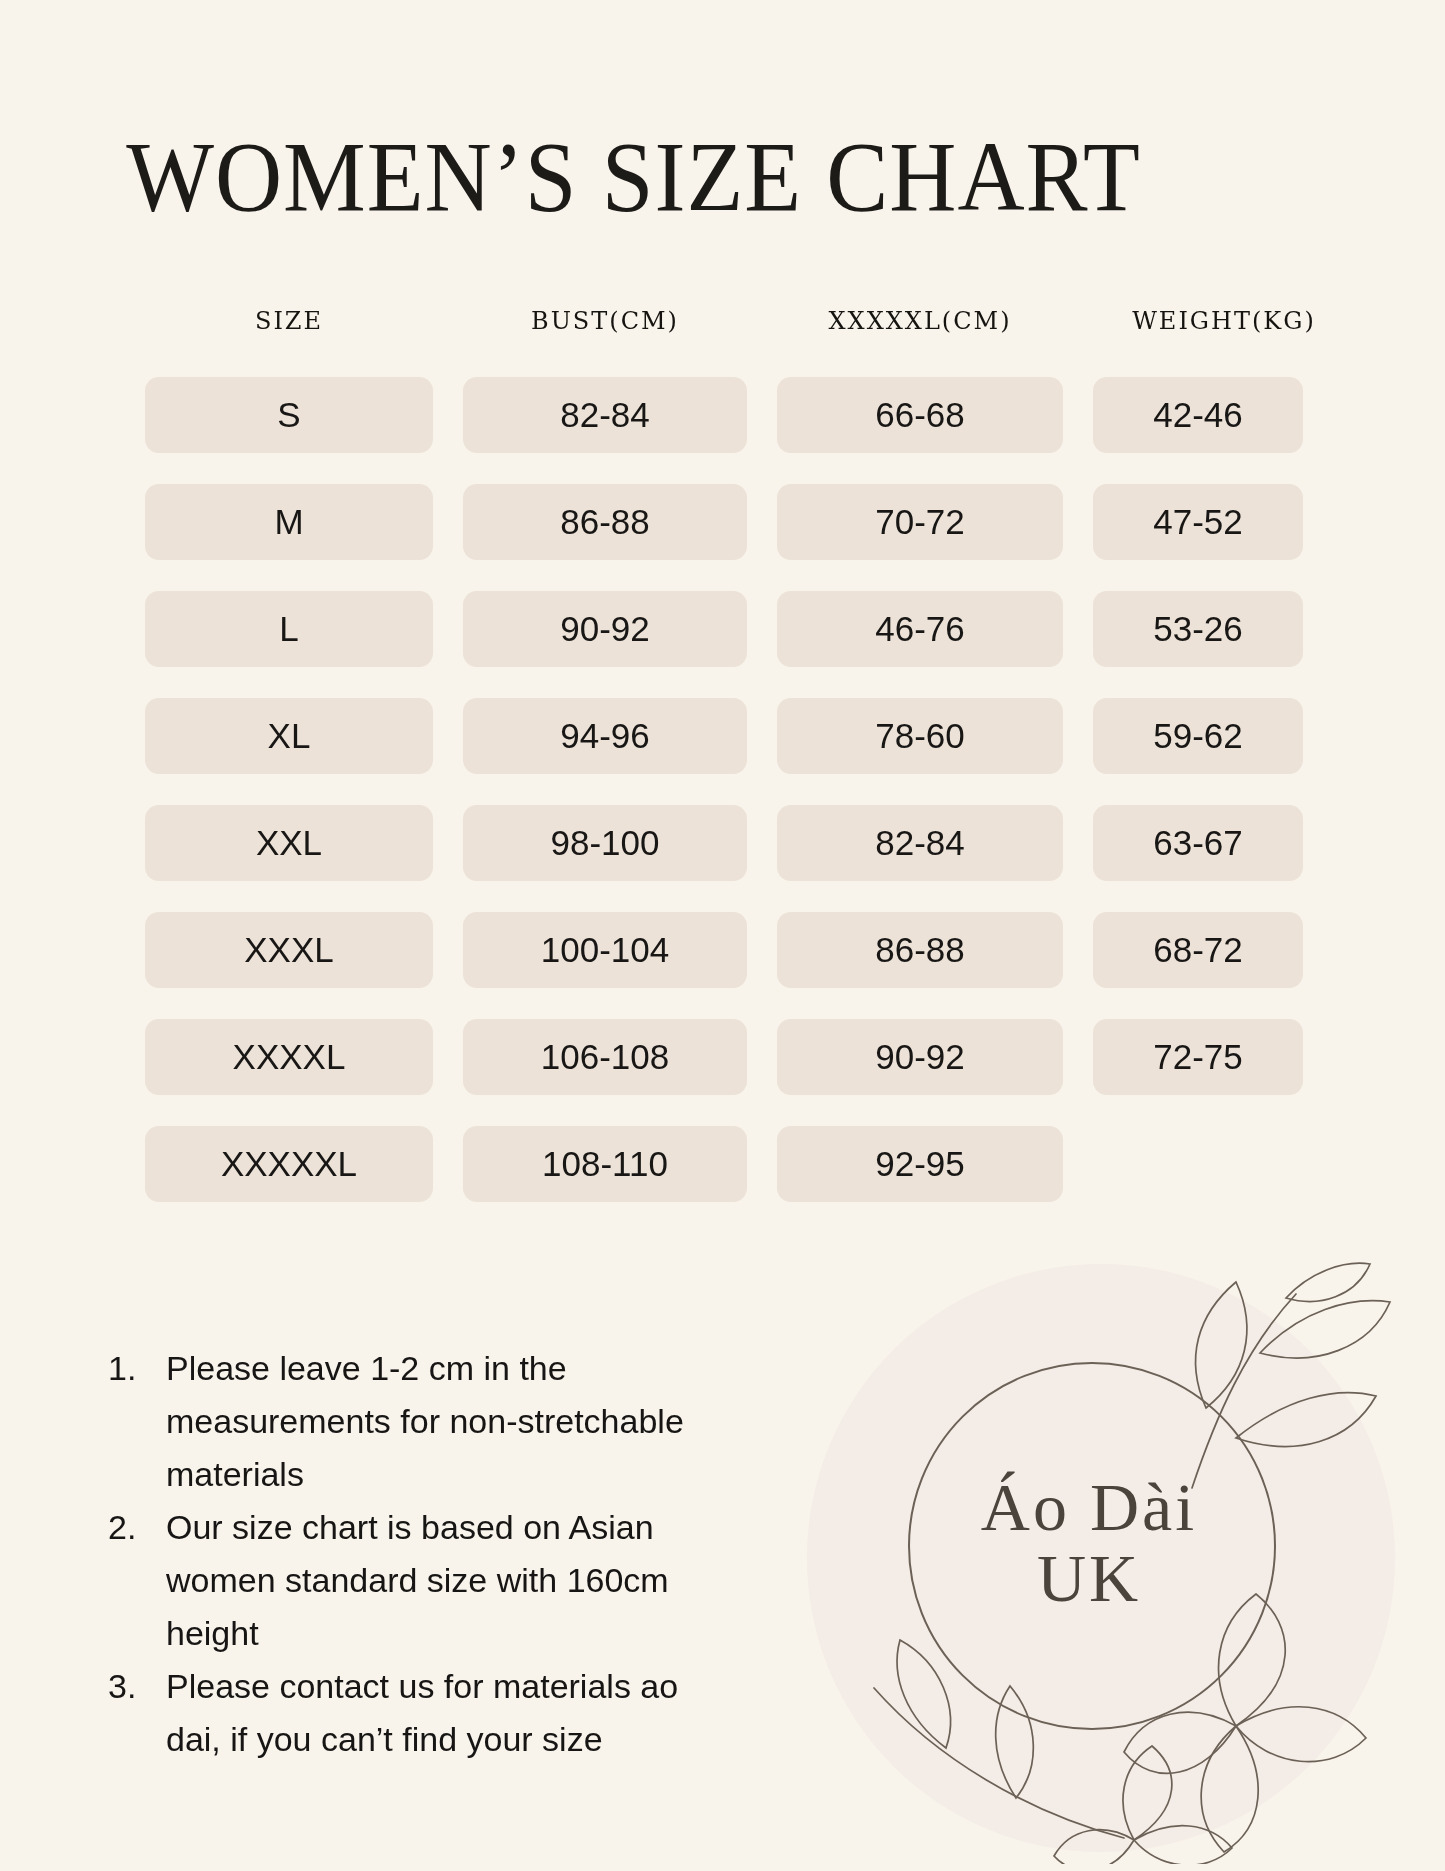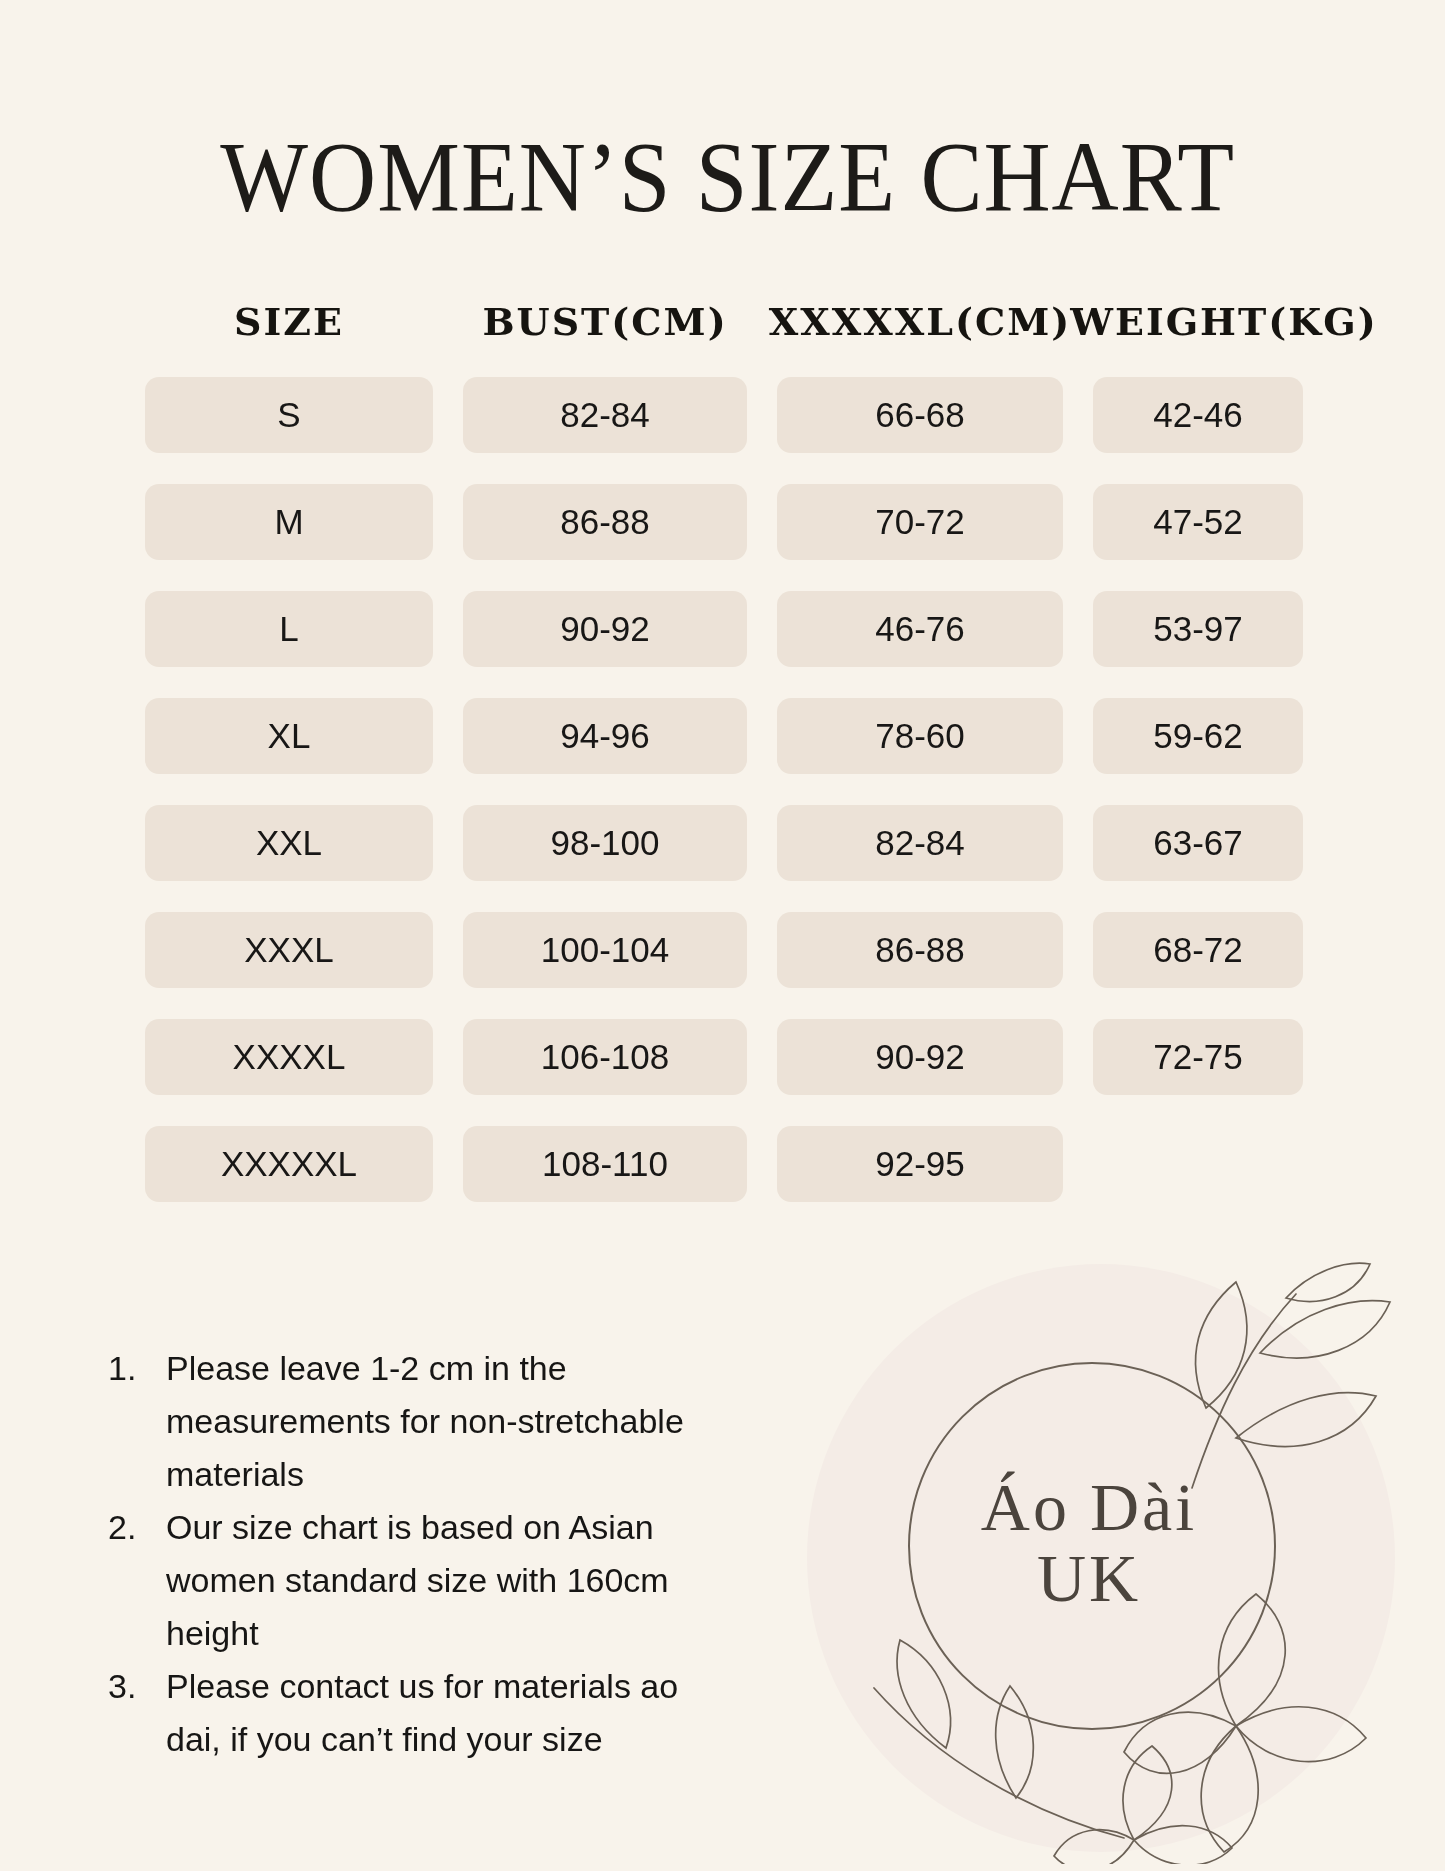--- a/index.html
+++ b/index.html
@@ -7,21 +7,22 @@
     position:relative;
     width:1445px;height:1871px;
     background:#f8f3eb;
     overflow:hidden;
     font-family:"Liberation Sans", sans-serif;
     color:#1a1917;
   }
   
   .title-wrap{
     position:absolute;left:0;top:118px;width:1235px;
-    text-align:right;
+    text-align:center;
+    padding-left:16px;
   }
   .title{
     display:inline-block;
     font-family:"Liberation Serif", serif;
     font-weight:400;
     font-size:93px;
     letter-spacing:1px;
     color:#1d1b18;
     transform:scaleY(1.08);
     transform-origin:center top;
@@ -32,22 +33,22 @@
     position:absolute;left:145px;top:296px;width:1155px;
     display:grid;
     grid-template-columns:288px 284px 286px 210px;
     column-gap:30px;
     row-gap:31px;
   }
   .hdr{
     height:50px;
     display:flex;align-items:center;justify-content:center;
     font-family:"DejaVu Serif", serif;
-    font-weight:700;
-    font-size:38px;
+    font-weight:400;
+    font-size:24px;
     letter-spacing:2px;
     color:#161410;
     white-space:nowrap;
   }
   .hdr-weight{transform:translateX(26px);}
   .cell{
     height:76px;
     background:#ece2d7;
     border-radius:14px;
     display:flex;align-items:center;justify-content:center;
@@ -88,21 +89,21 @@
     <div class="cell">42-46</div>
 
     <div class="cell">M</div>
     <div class="cell">86-88</div>
     <div class="cell">70-72</div>
     <div class="cell">47-52</div>
 
     <div class="cell">L</div>
     <div class="cell">90-92</div>
     <div class="cell">46-76</div>
-    <div class="cell">53-97</div>
+    <div class="cell">53-26</div>
 
     <div class="cell">XL</div>
     <div class="cell">94-96</div>
     <div class="cell">78-60</div>
     <div class="cell">59-62</div>
 
     <div class="cell">XXL</div>
     <div class="cell">98-100</div>
     <div class="cell">82-84</div>
     <div class="cell">63-67</div>

